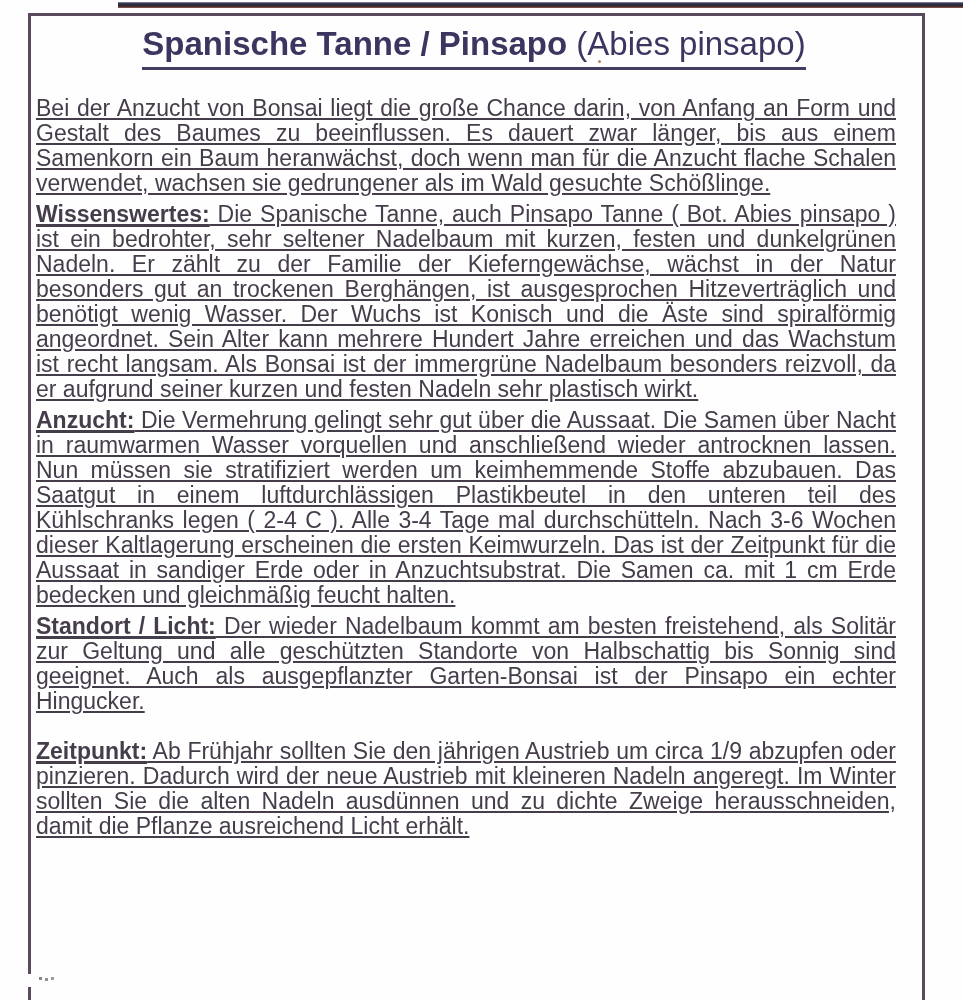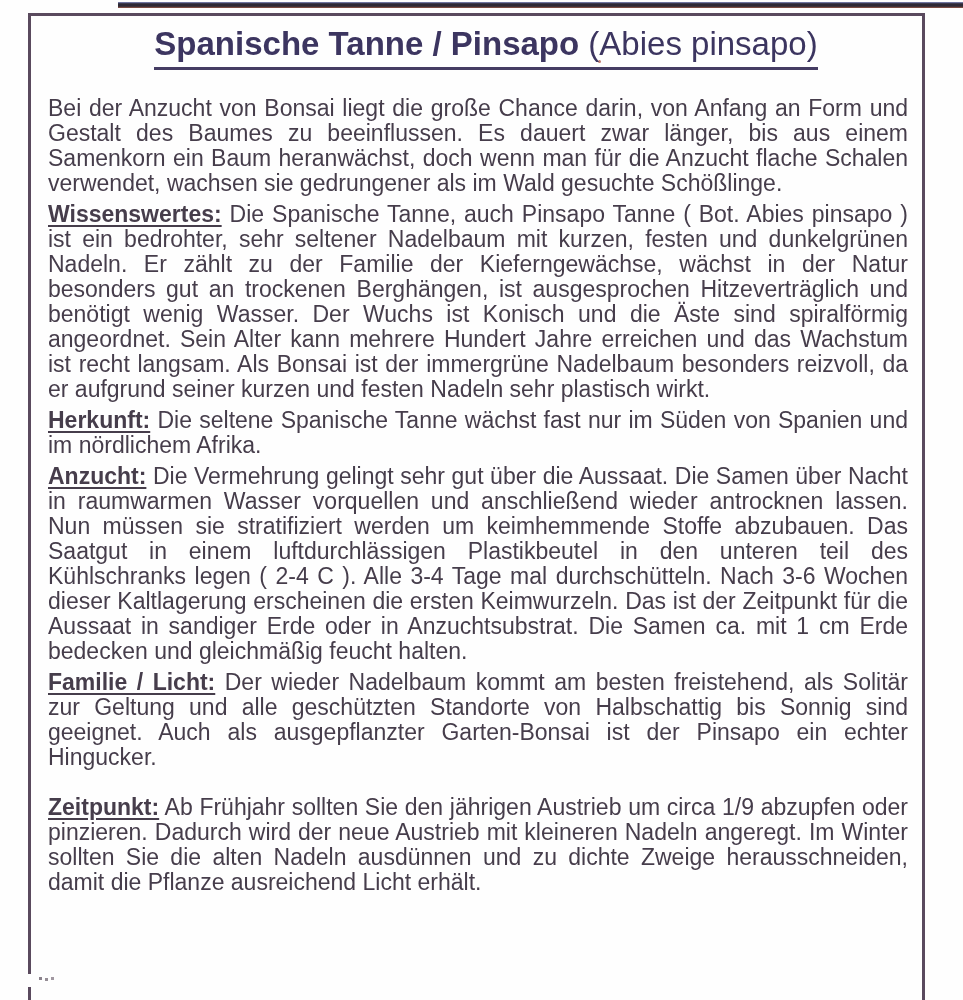--- a/index.html
+++ b/index.html
@@ -40,23 +40,24 @@
   .frame-gap {
     position: absolute;
     left: 26px;
     top: 974px;
     width: 8px;
     height: 13px;
     background: #fefefe;
   }
   .content {
     position: absolute;
-    left: 48px;
+    left: 36px;
     top: 24px;
     width: 876px;
+    text-decoration: underline;
   }
   .title {
     text-align: center;
     font-size: 33px;
     line-height: 40px;
     color: #3c3560;
     margin: 0 0 26px 0;
     white-space: nowrap;
   }
   .title-underline {
@@ -114,24 +115,23 @@
   <div class="speck-dots"></div>
 
   <div class="content">
 
     <h1 class="title"><span class="title-underline"><span class="title-bold">Spanische Tanne / Pinsapo</span><span class="title-regular"> (Abies pinsapo)</span></span></h1>
 
     <p class="para"><span class="lbl"></span><span>Bei der Anzucht von Bonsai liegt die große Chance darin, von Anfang an Form und Gestalt des Baumes zu beeinflussen. Es dauert zwar länger, bis aus einem Samenkorn ein Baum heranwächst, doch wenn man für die Anzucht flache Schalen verwendet, wachsen sie gedrungener als im Wald gesuchte Schößlinge.</span></p>
 
     <p class="para"><span class="lbl">Wissenswertes:</span><span> Die Spanische Tanne, auch Pinsapo Tanne ( Bot. Abies pinsapo ) ist ein bedrohter, sehr seltener Nadelbaum mit kurzen, festen und dunkelgrünen Nadeln. Er zählt zu der Familie der Kieferngewächse, wächst in der Natur besonders gut an trockenen Berghängen, ist ausgesprochen Hitzeverträglich und benötigt wenig Wasser. Der Wuchs ist Konisch und die Äste sind spiralförmig angeordnet. Sein Alter kann mehrere Hundert Jahre erreichen und das Wachstum ist recht langsam. Als Bonsai ist der immergrüne Nadelbaum besonders reizvoll, da er aufgrund seiner kurzen und festen Nadeln sehr plastisch wirkt.</span></p>
 
-    <p class="para"><span class="lbl">Herkunft:</span><span> Die seltene Spanische Tanne wächst fast nur im Süden von Spanien und im nördlichem Afrika.</span></p>
 
     <p class="para"><span class="lbl">Anzucht:</span><span> Die Vermehrung gelingt sehr gut über die Aussaat. Die Samen über Nacht in raumwarmen Wasser vorquellen und anschließend wieder antrocknen lassen. Nun müssen sie stratifiziert werden um keimhemmende Stoffe abzubauen. Das Saatgut in einem luftdurchlässigen Plastikbeutel in den unteren teil des Kühlschranks legen ( 2-4 C ). Alle 3-4 Tage mal durchschütteln. Nach 3-6 Wochen dieser Kaltlagerung erscheinen die ersten Keimwurzeln. Das ist der Zeitpunkt für die Aussaat in sandiger Erde oder in Anzuchtsubstrat. Die Samen ca. mit 1 cm Erde bedecken und gleichmäßig feucht halten.</span></p>
 
 
-    <p class="para"><span class="lbl">Familie / Licht:</span><span> Der wieder Nadelbaum kommt am besten freistehend, als Solitär zur Geltung und alle geschützten Standorte von Halbschattig bis Sonnig sind geeignet. Auch als ausgepflanzter Garten-Bonsai ist der Pinsapo ein echter Hingucker.</span></p>
+    <p class="para"><span class="lbl">Standort / Licht:</span><span> Der wieder Nadelbaum kommt am besten freistehend, als Solitär zur Geltung und alle geschützten Standorte von Halbschattig bis Sonnig sind geeignet. Auch als ausgepflanzter Garten-Bonsai ist der Pinsapo ein echter Hingucker.</span></p>
 
 
     <p class="para gap-before"><span class="lbl">Zeitpunkt:</span><span> Ab Frühjahr sollten Sie den jährigen Austrieb um circa 1/9 abzupfen oder pinzieren. Dadurch wird der neue Austrieb mit kleineren Nadeln angeregt. Im Winter sollten Sie die alten Nadeln ausdünnen und zu dichte Zweige herausschneiden, damit die Pflanze ausreichend Licht erhält.</span></p>
 
   </div>
 </div>
 
 </body></html>

